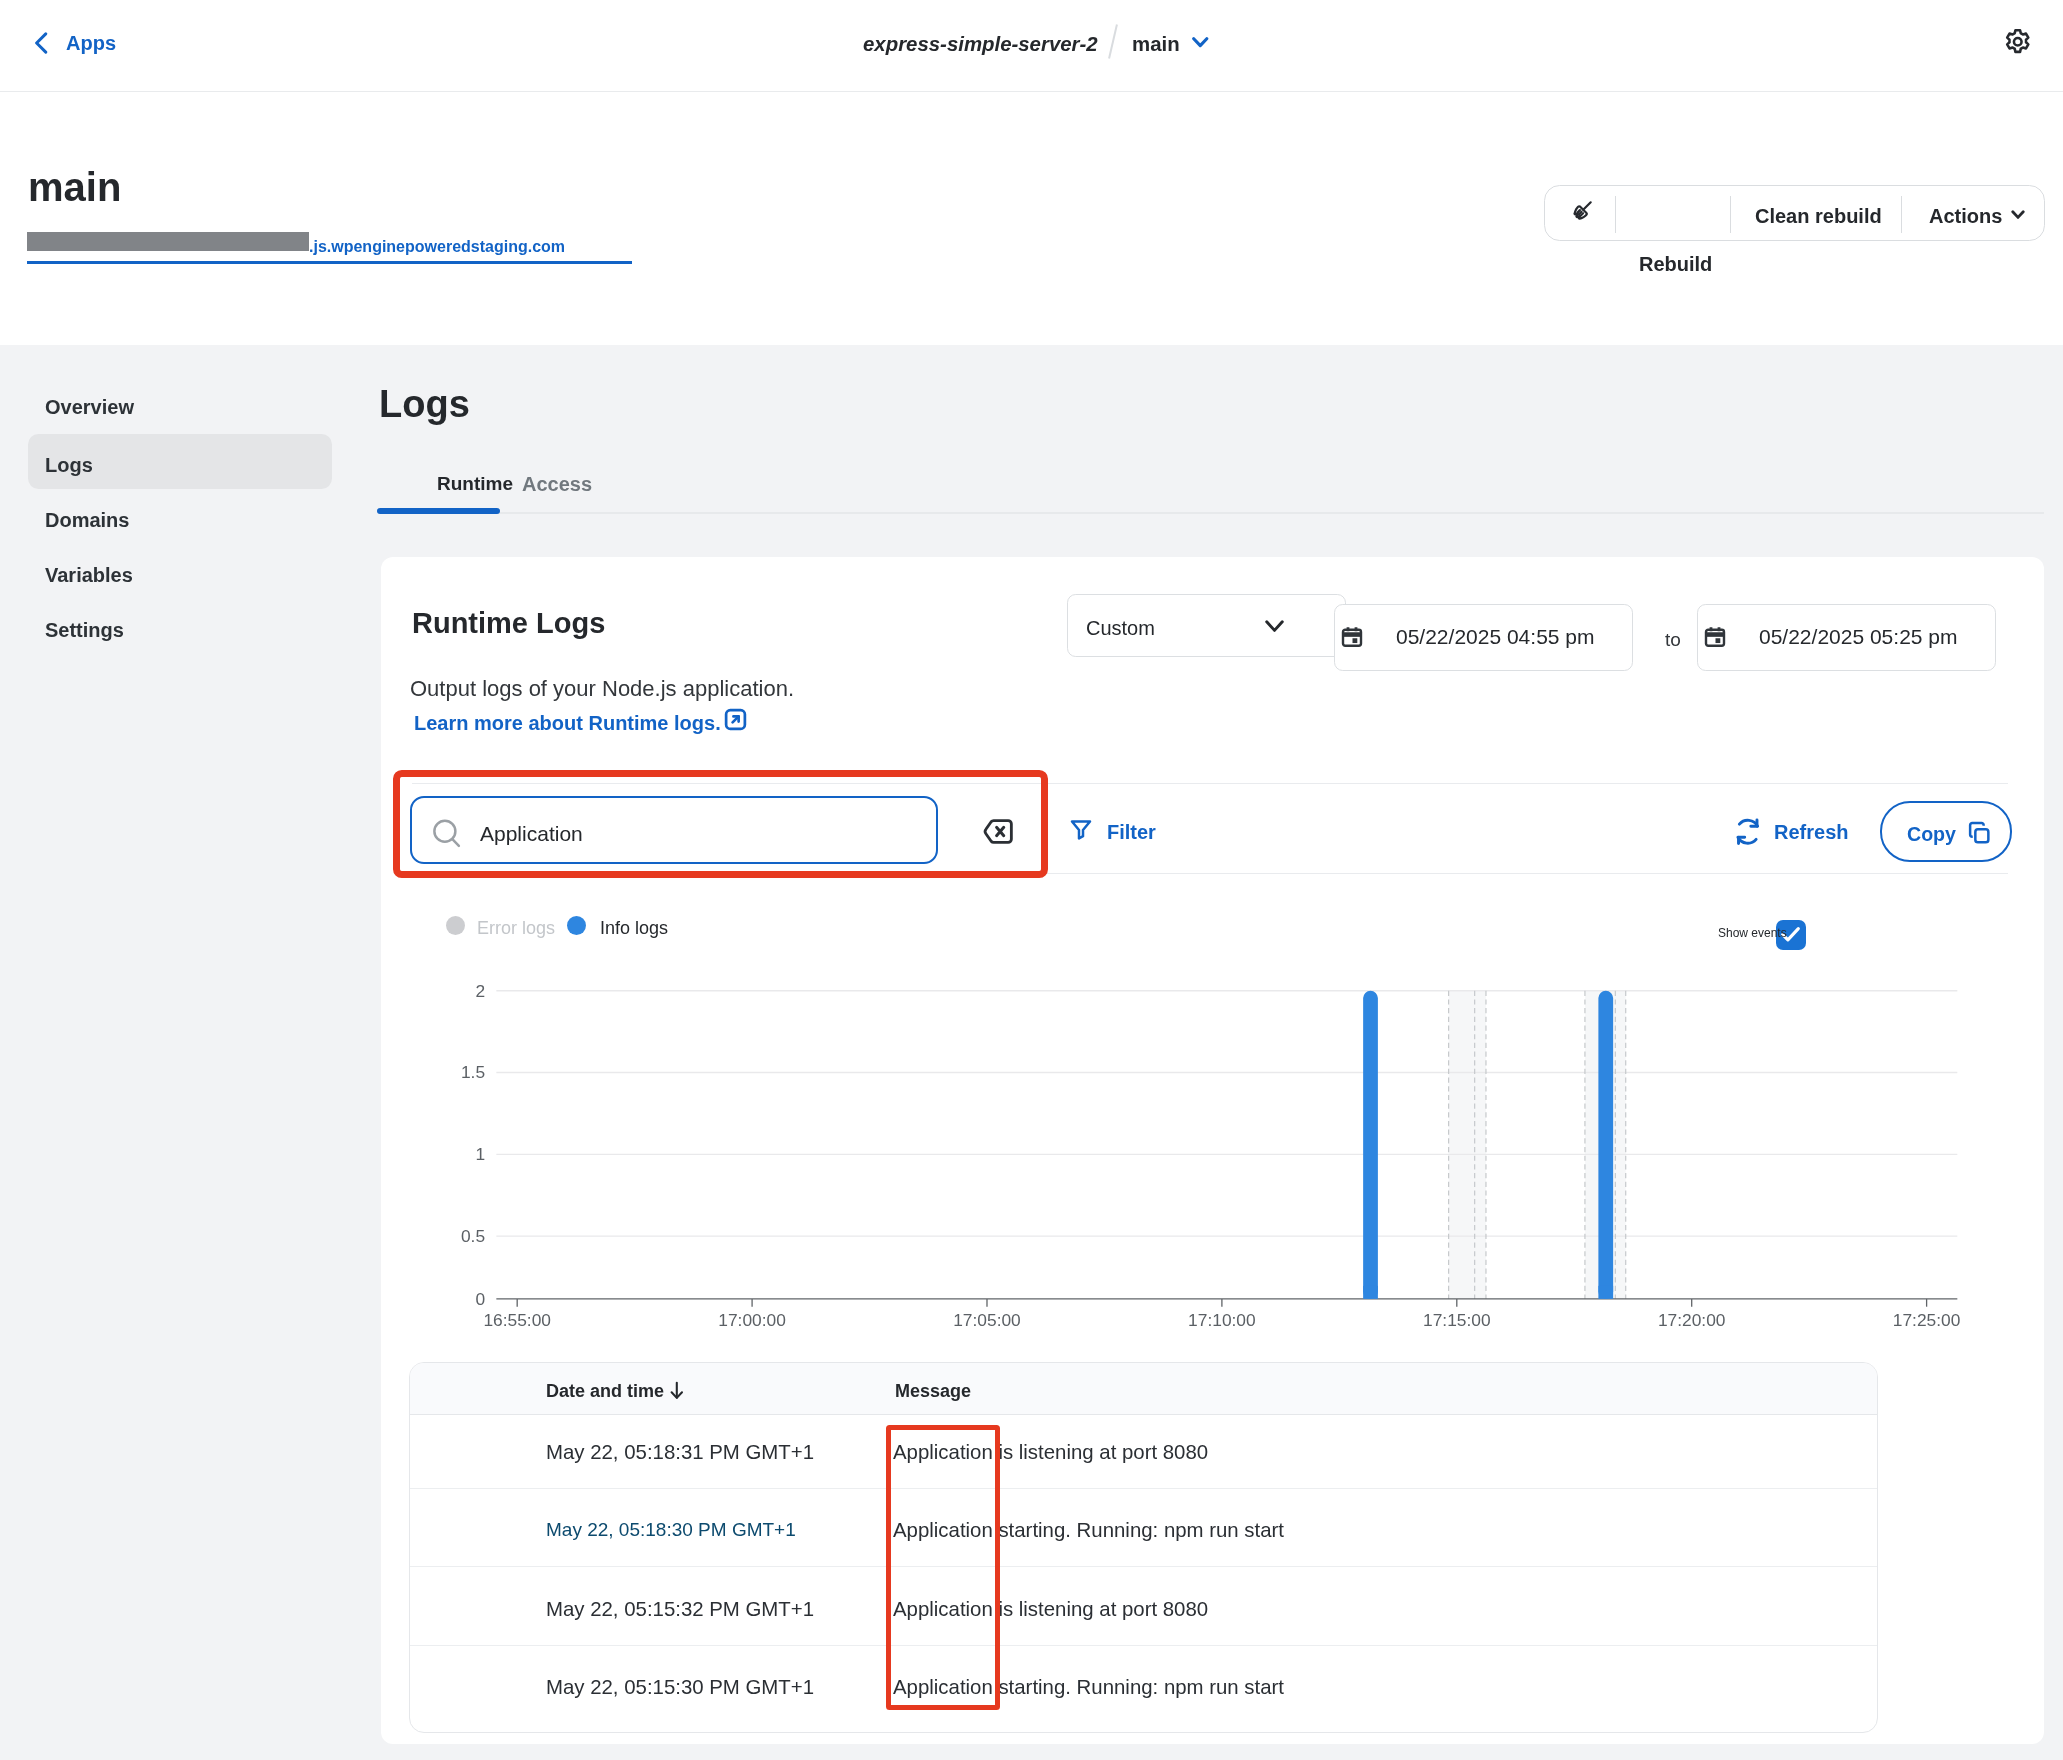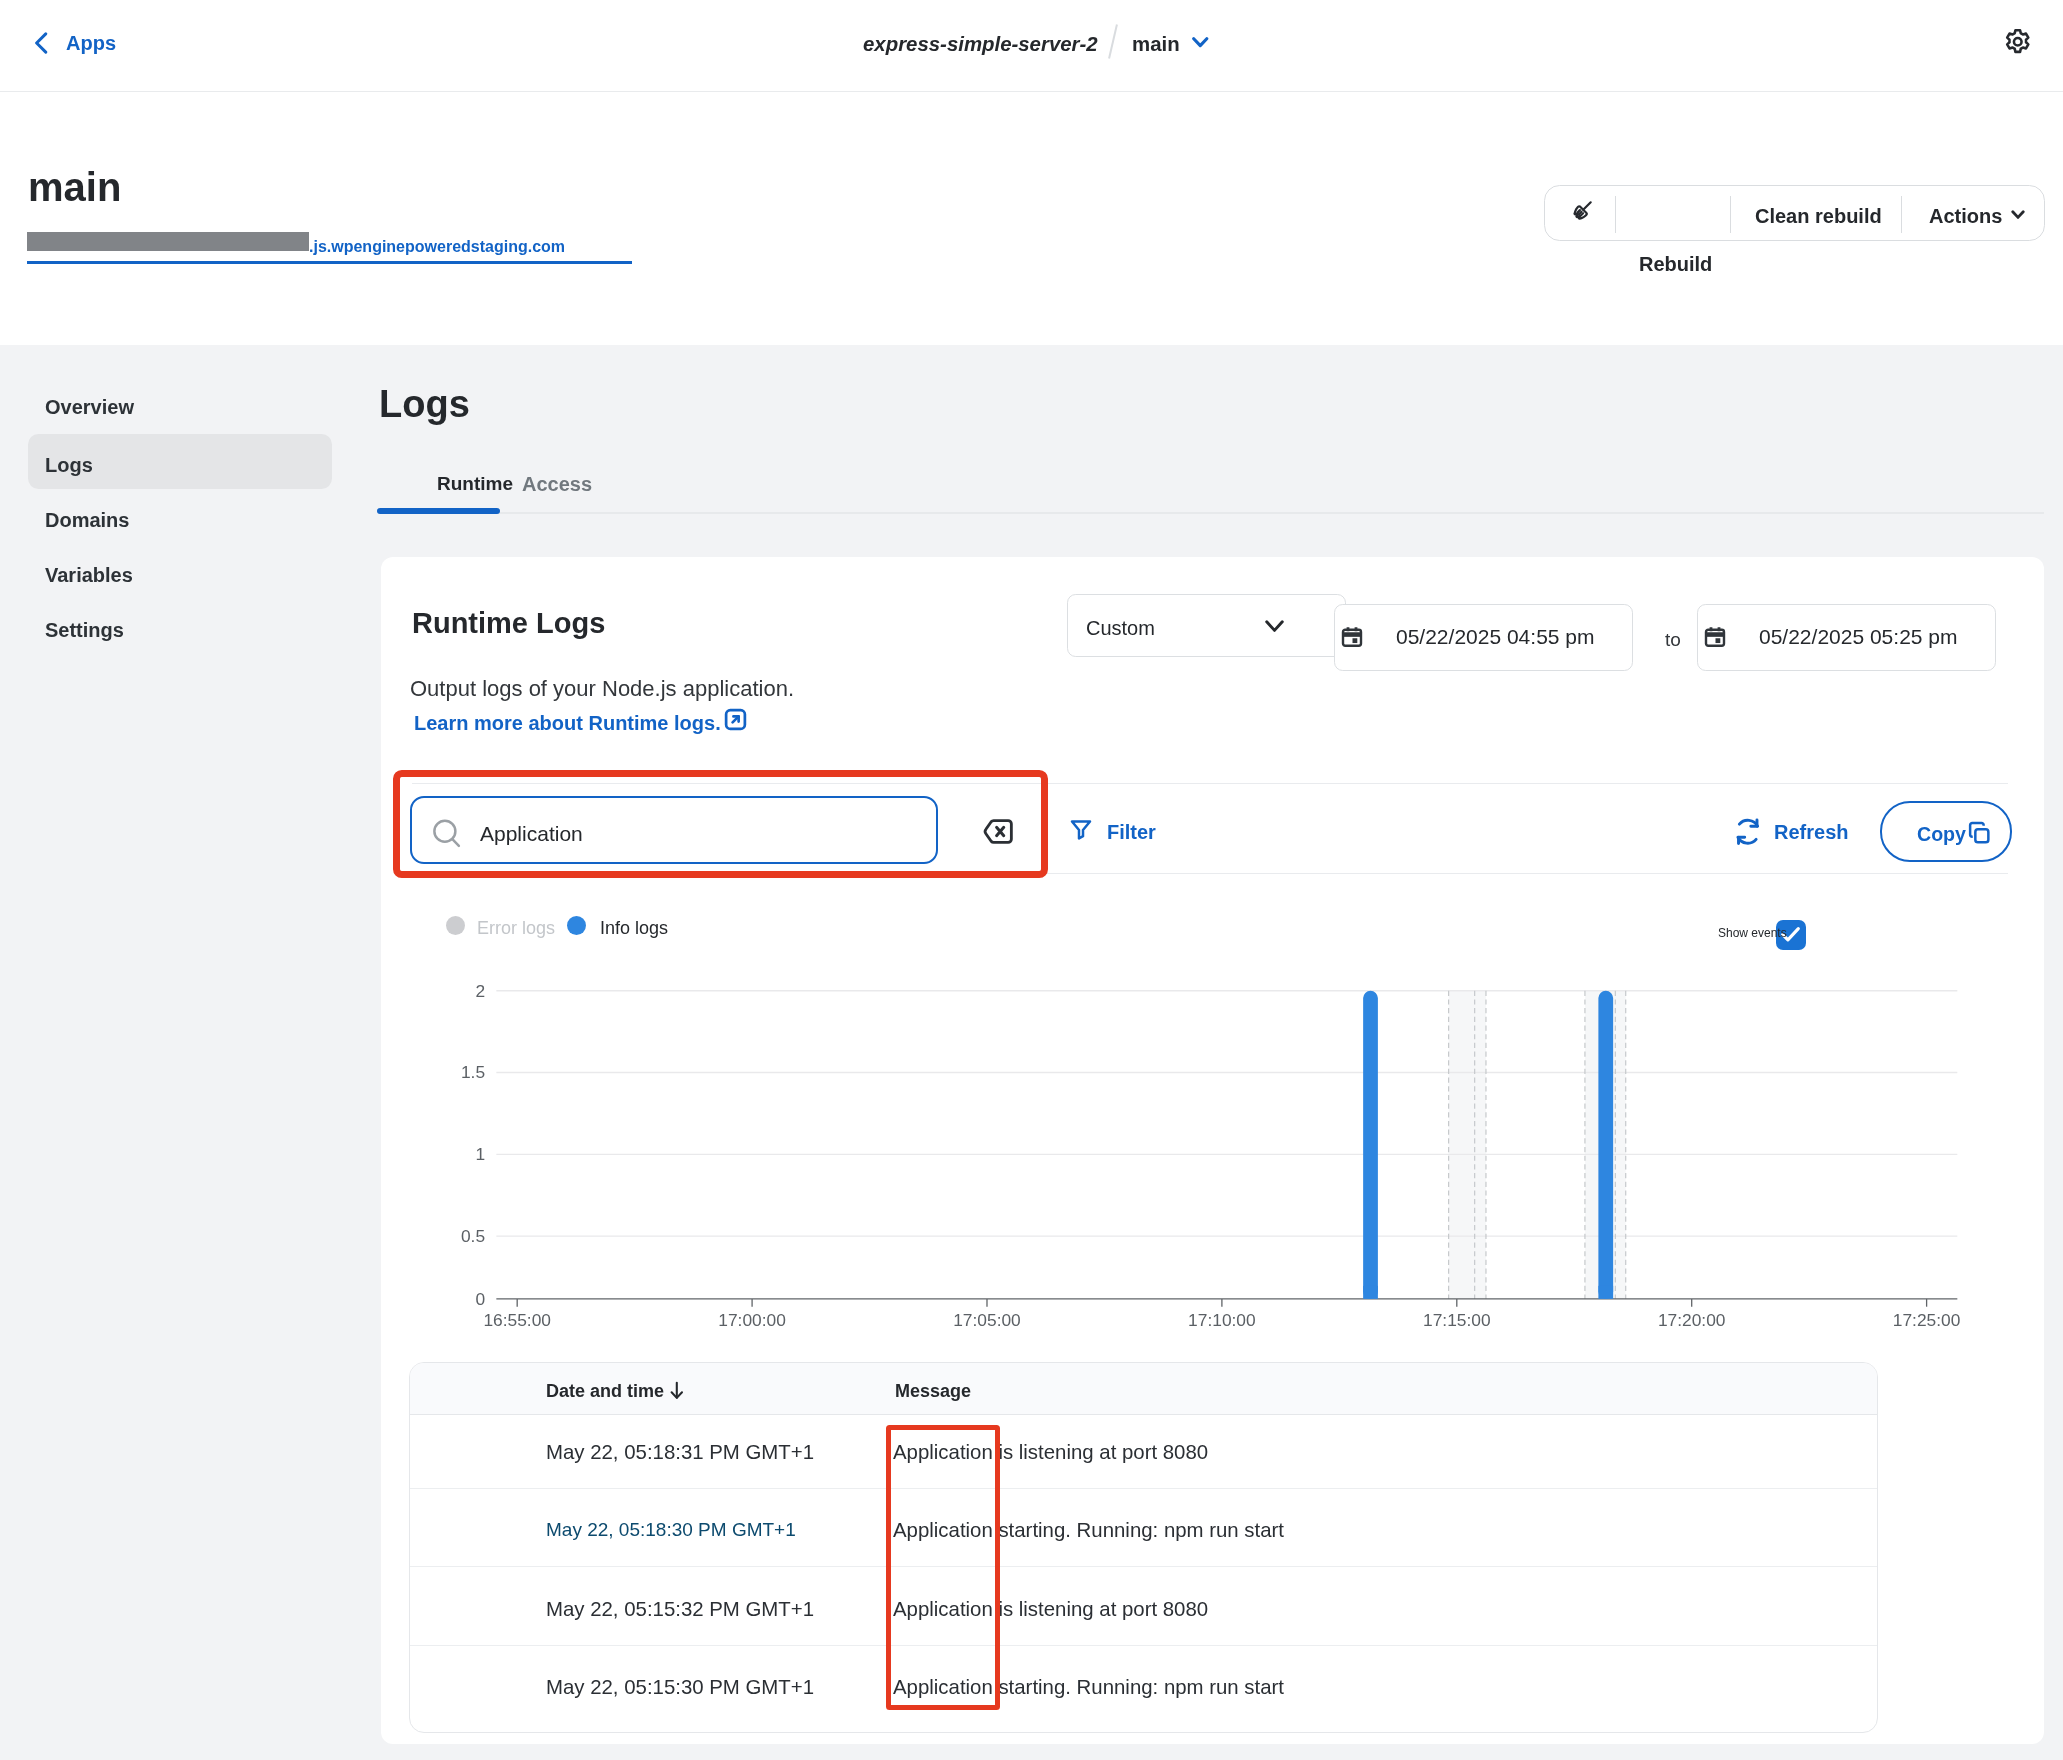--- a/index.html
+++ b/index.html
@@ -147,21 +147,21 @@
   <g fill="none" stroke="#1263c6" stroke-width="2.4" stroke-linecap="round">
     <path d="M20 7.5 A9 9 0 0 0 5.2 5.8"></path>
     <path d="M4 16.5 A9 9 0 0 0 18.8 18.2"></path>
     <path d="M19.5 2.5 v5 h-5" stroke-linejoin="round"></path>
     <path d="M4.5 21.5 v-5 h5" stroke-linejoin="round"></path>
   </g>
 </svg>
 <div class="abs blue b" style="left:1774px; top:821px; font-size:20px;">Refresh</div>
 
 <div class="abs" style="left:1880px; top:801px; width:132px; height:61px; border:2.6px solid #1263c6; border-radius:30px; background:#fff;">
-  <div class="abs blue b" style="left:25px; top:20px; font-size:19.6px;margin-left:10px;">Copy</div>
+  <div class="abs blue b" style="left:25px; top:20px; font-size:19.6px;">Copy</div>
   <svg style="position:absolute; left:85px; top:16.5px;" width="25" height="27" viewBox="0 0 24 24">
     <g fill="none" stroke="#1263c6" stroke-width="2.4" stroke-linejoin="round">
       <rect x="8" y="8" width="12.5" height="12.5" rx="2.5"></rect>
       <path d="M16 4.5 V4 a2 2 0 0 0 -2-2 H5 a2 2 0 0 0 -2 2 v9 a2 2 0 0 0 2 2 h0.5"></path>
     </g>
   </svg>
 </div>
 
 <div class="redbox" style="left:393px; top:770px; width:655px; height:108px;"></div>
 

